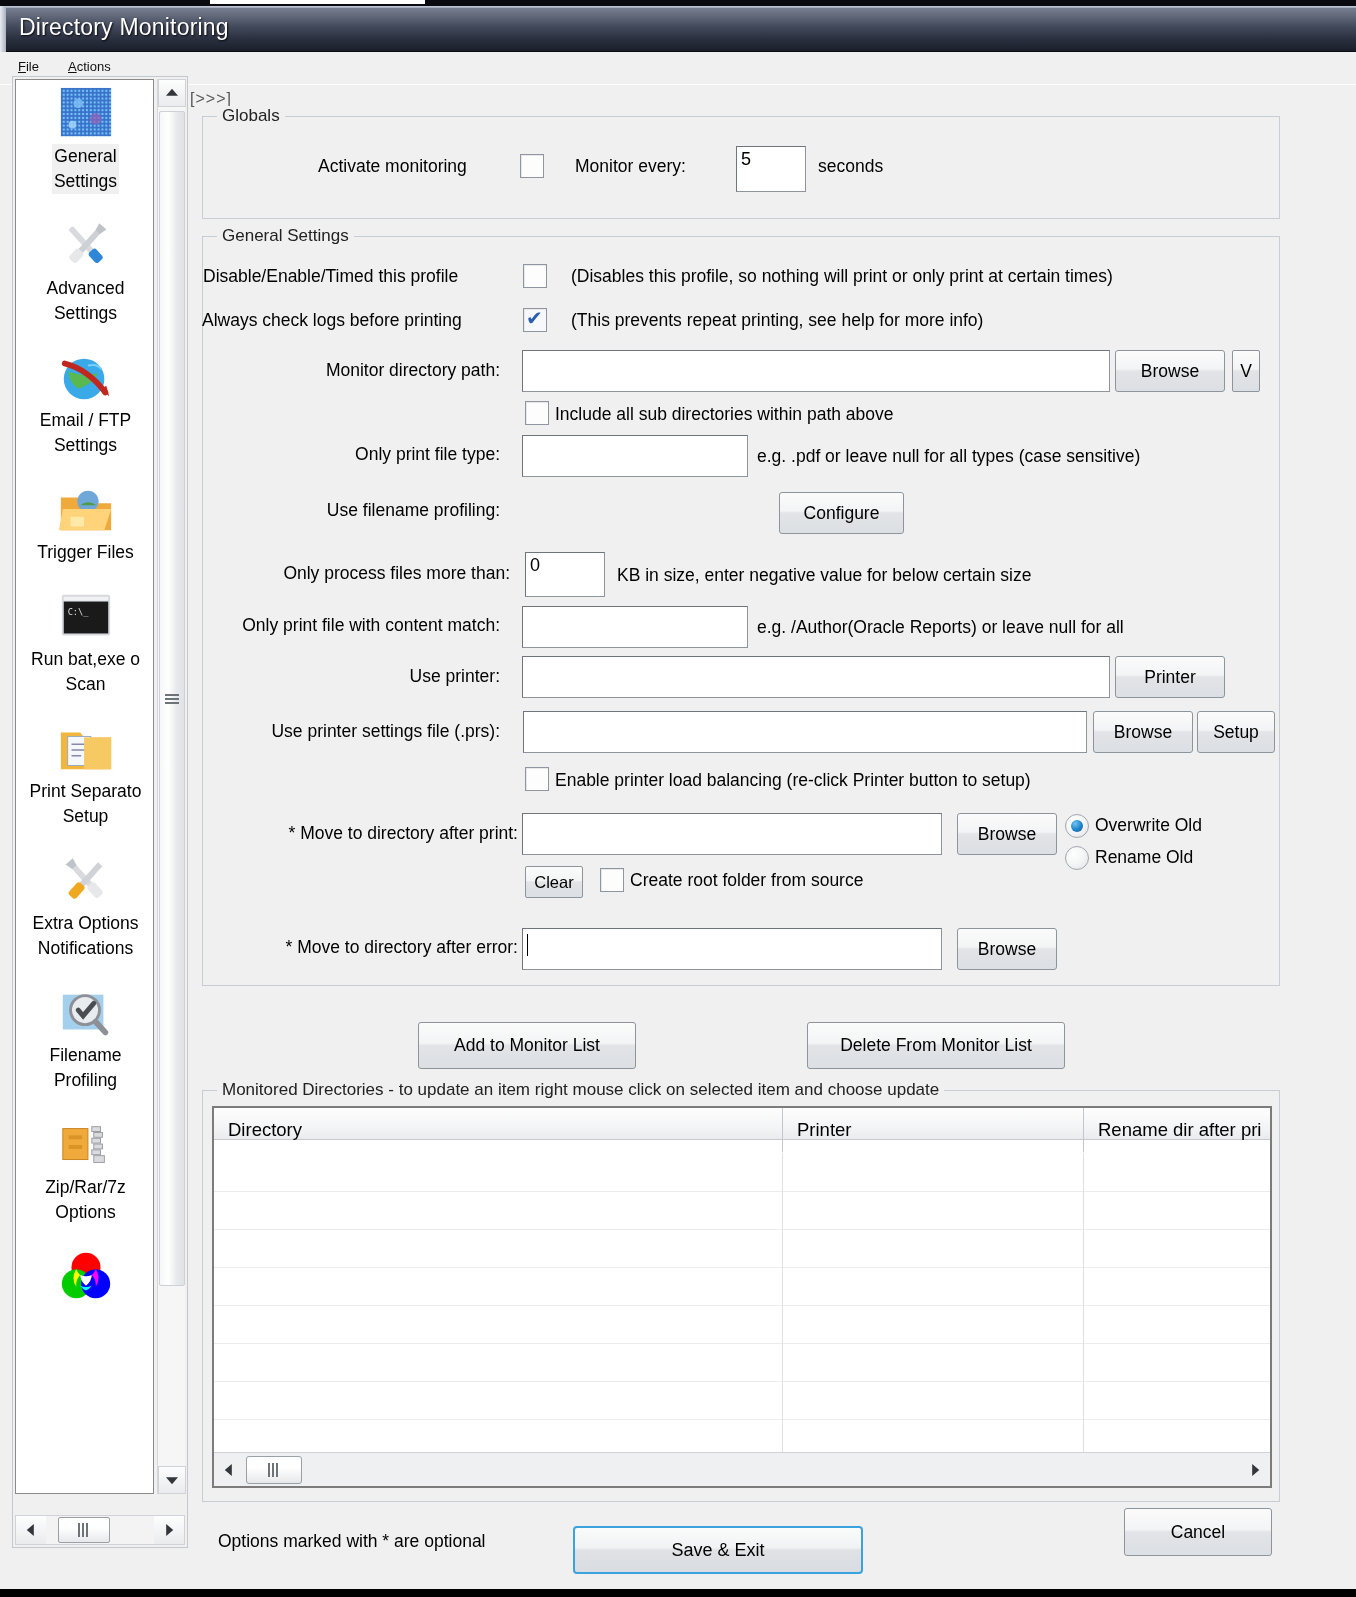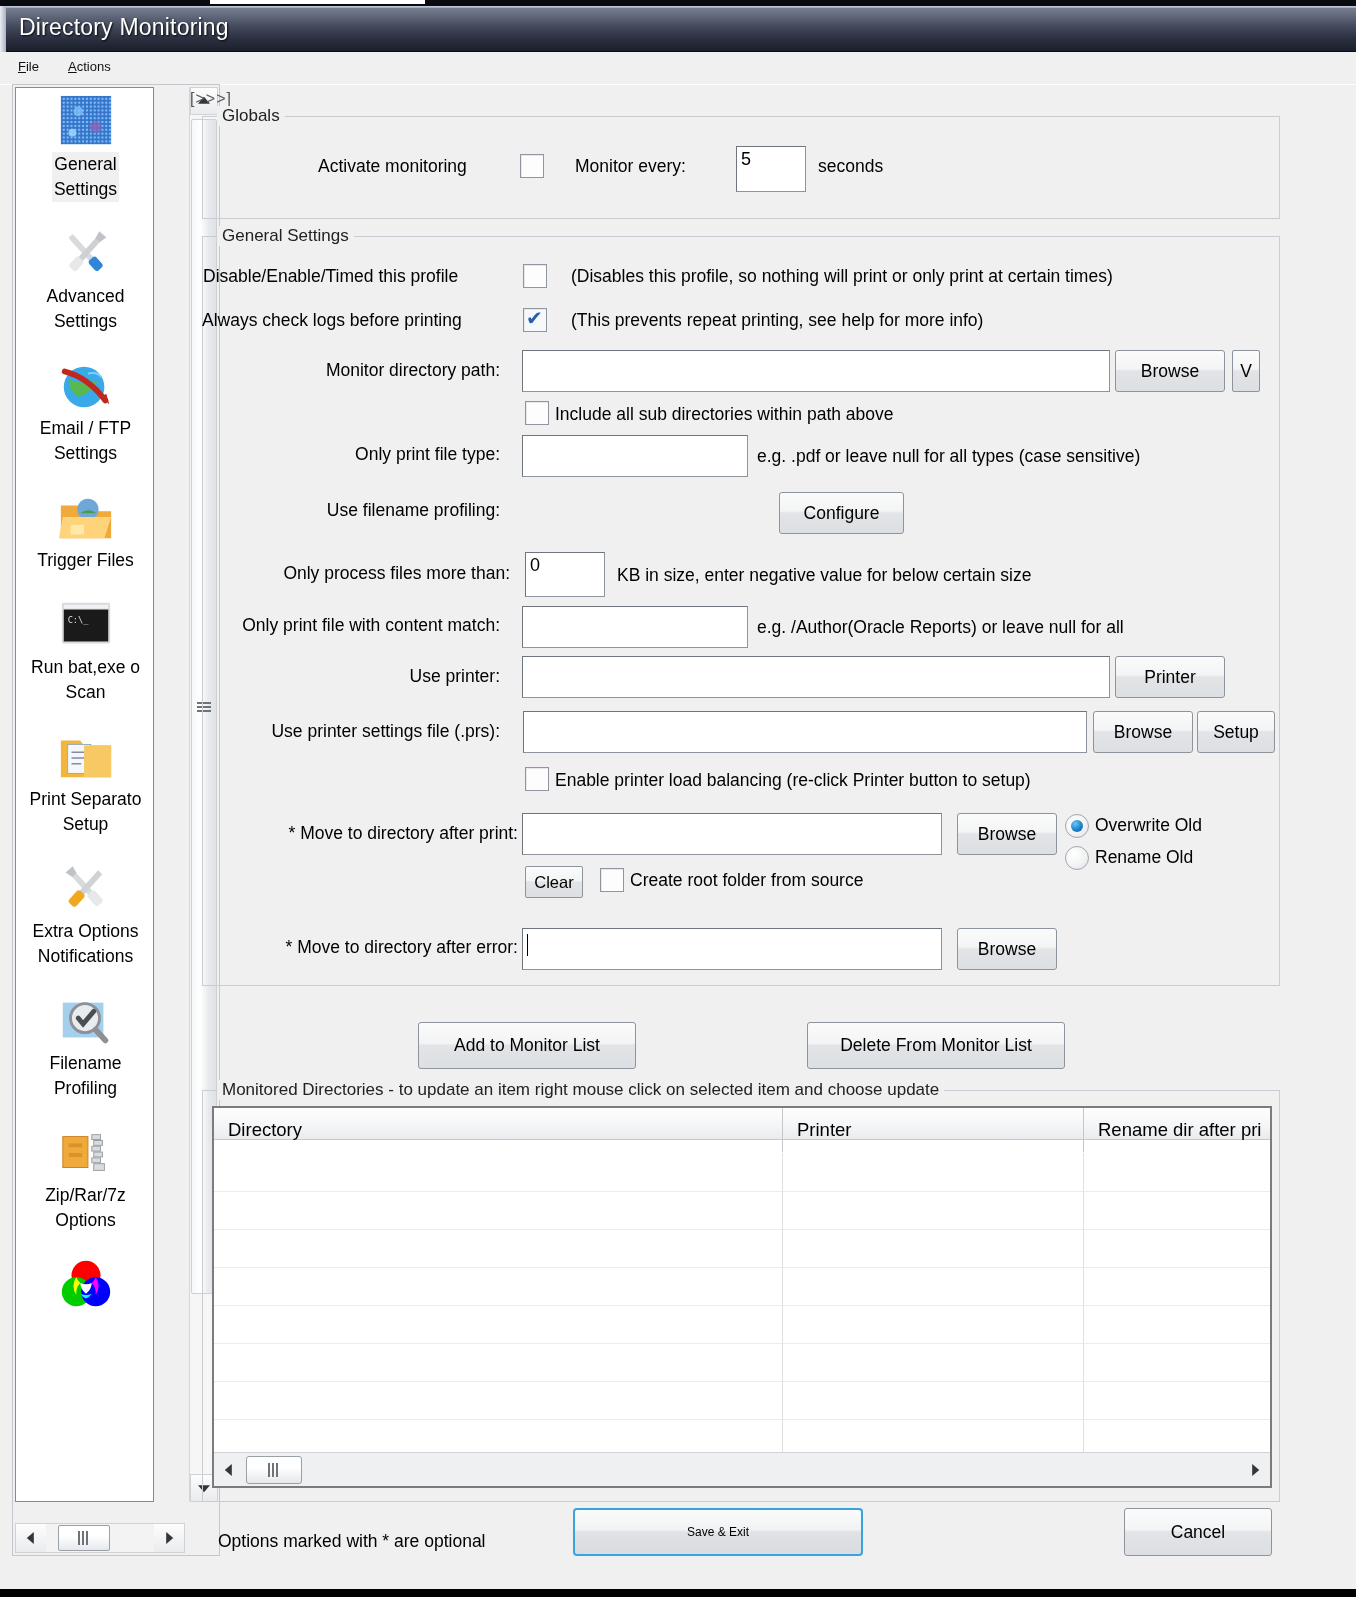--- a/index.html
+++ b/index.html
@@ -46,21 +46,21 @@
   .menubar {
     position: absolute; left: 0; top: 52px; width: 1356px; height: 33px;
     background: #f0f0f0;
     border-bottom: 1px solid #ffffff;
   }
   .menu-item {
     position: absolute; top: 7px; font-size: 13px; color: #111;
   }
   .menu-item .u { text-decoration: underline; }
   .sidebar-outer {
-    position: absolute; left: 12px; top: 84px; width: 208px; height: 1472px;
+    position: absolute; left: 12px; top: 76px; width: 176px; height: 1472px;
     background: #f0f0f0;
     border: 1px solid #c3c7ce;
   }
   .sidebar-list {
     position: absolute; left: 2px; top: 2px; width: 139px; height: 1415px;
     background: #ffffff;
     overflow: hidden;
     border: 1px solid #8a8a8a;
   }
   .side-item {
@@ -202,21 +202,21 @@
     border:1px solid #9aa0a6; border-radius:3px;
   }
   .tbl-hsb-left{ position:absolute; left:4px; top:4px; width:22px; height:26px;}
   .tbl-hsb-right{ position:absolute; right:4px; top:4px; width:22px; height:26px;}
   
   .footer-note { position:absolute; font-size:17.5px; color:#000; }
   .btn-primary {
     position:absolute;
     background: linear-gradient(to bottom,#fbfbfb 0%,#f1f2f3 45%,#e0e2e5 50%,#d9dce0 100%);
     border:2px solid #3aa3dd; border-radius:4px;
-    font-size:12px; display:flex; align-items:center; justify-content:center;
+    font-size:18px; display:flex; align-items:center; justify-content:center;margin-top:18px;
   }
   .bottom-black {
     position:absolute; left:0; bottom:0; width:1356px; height:8px; background:#000;
   }
 </style>
 </head>
 <body>
 
 <div class="window">
 

